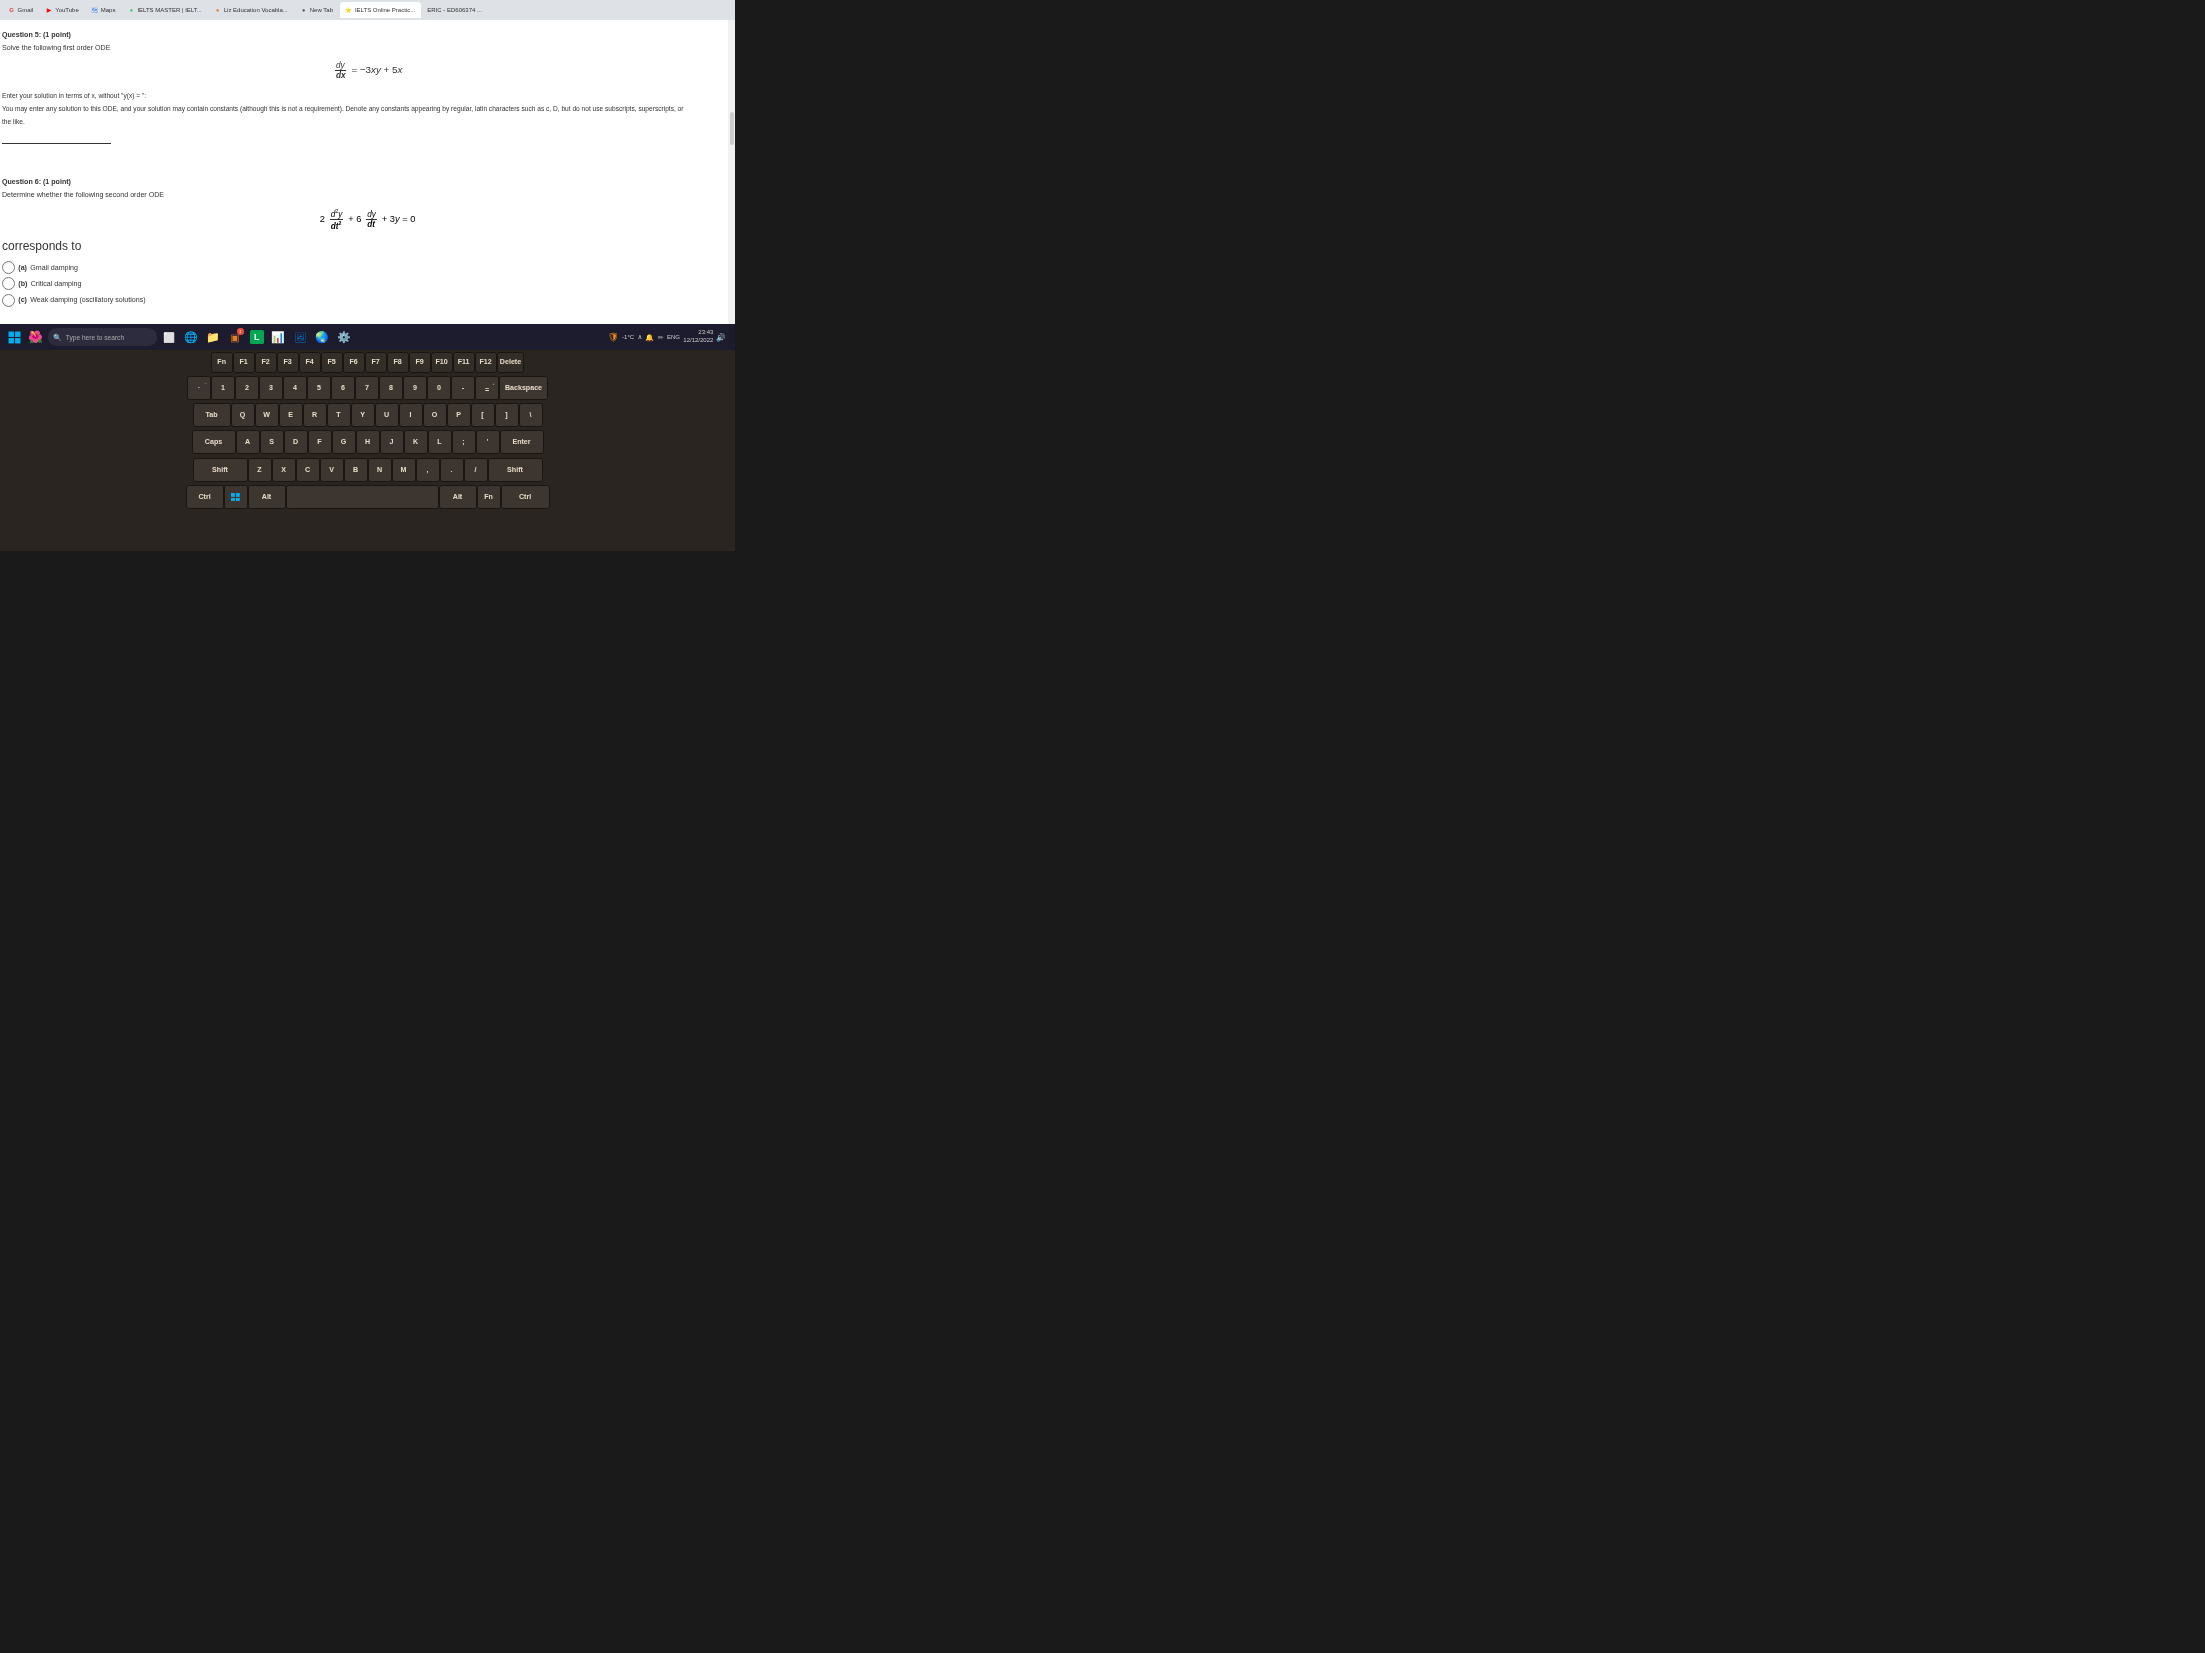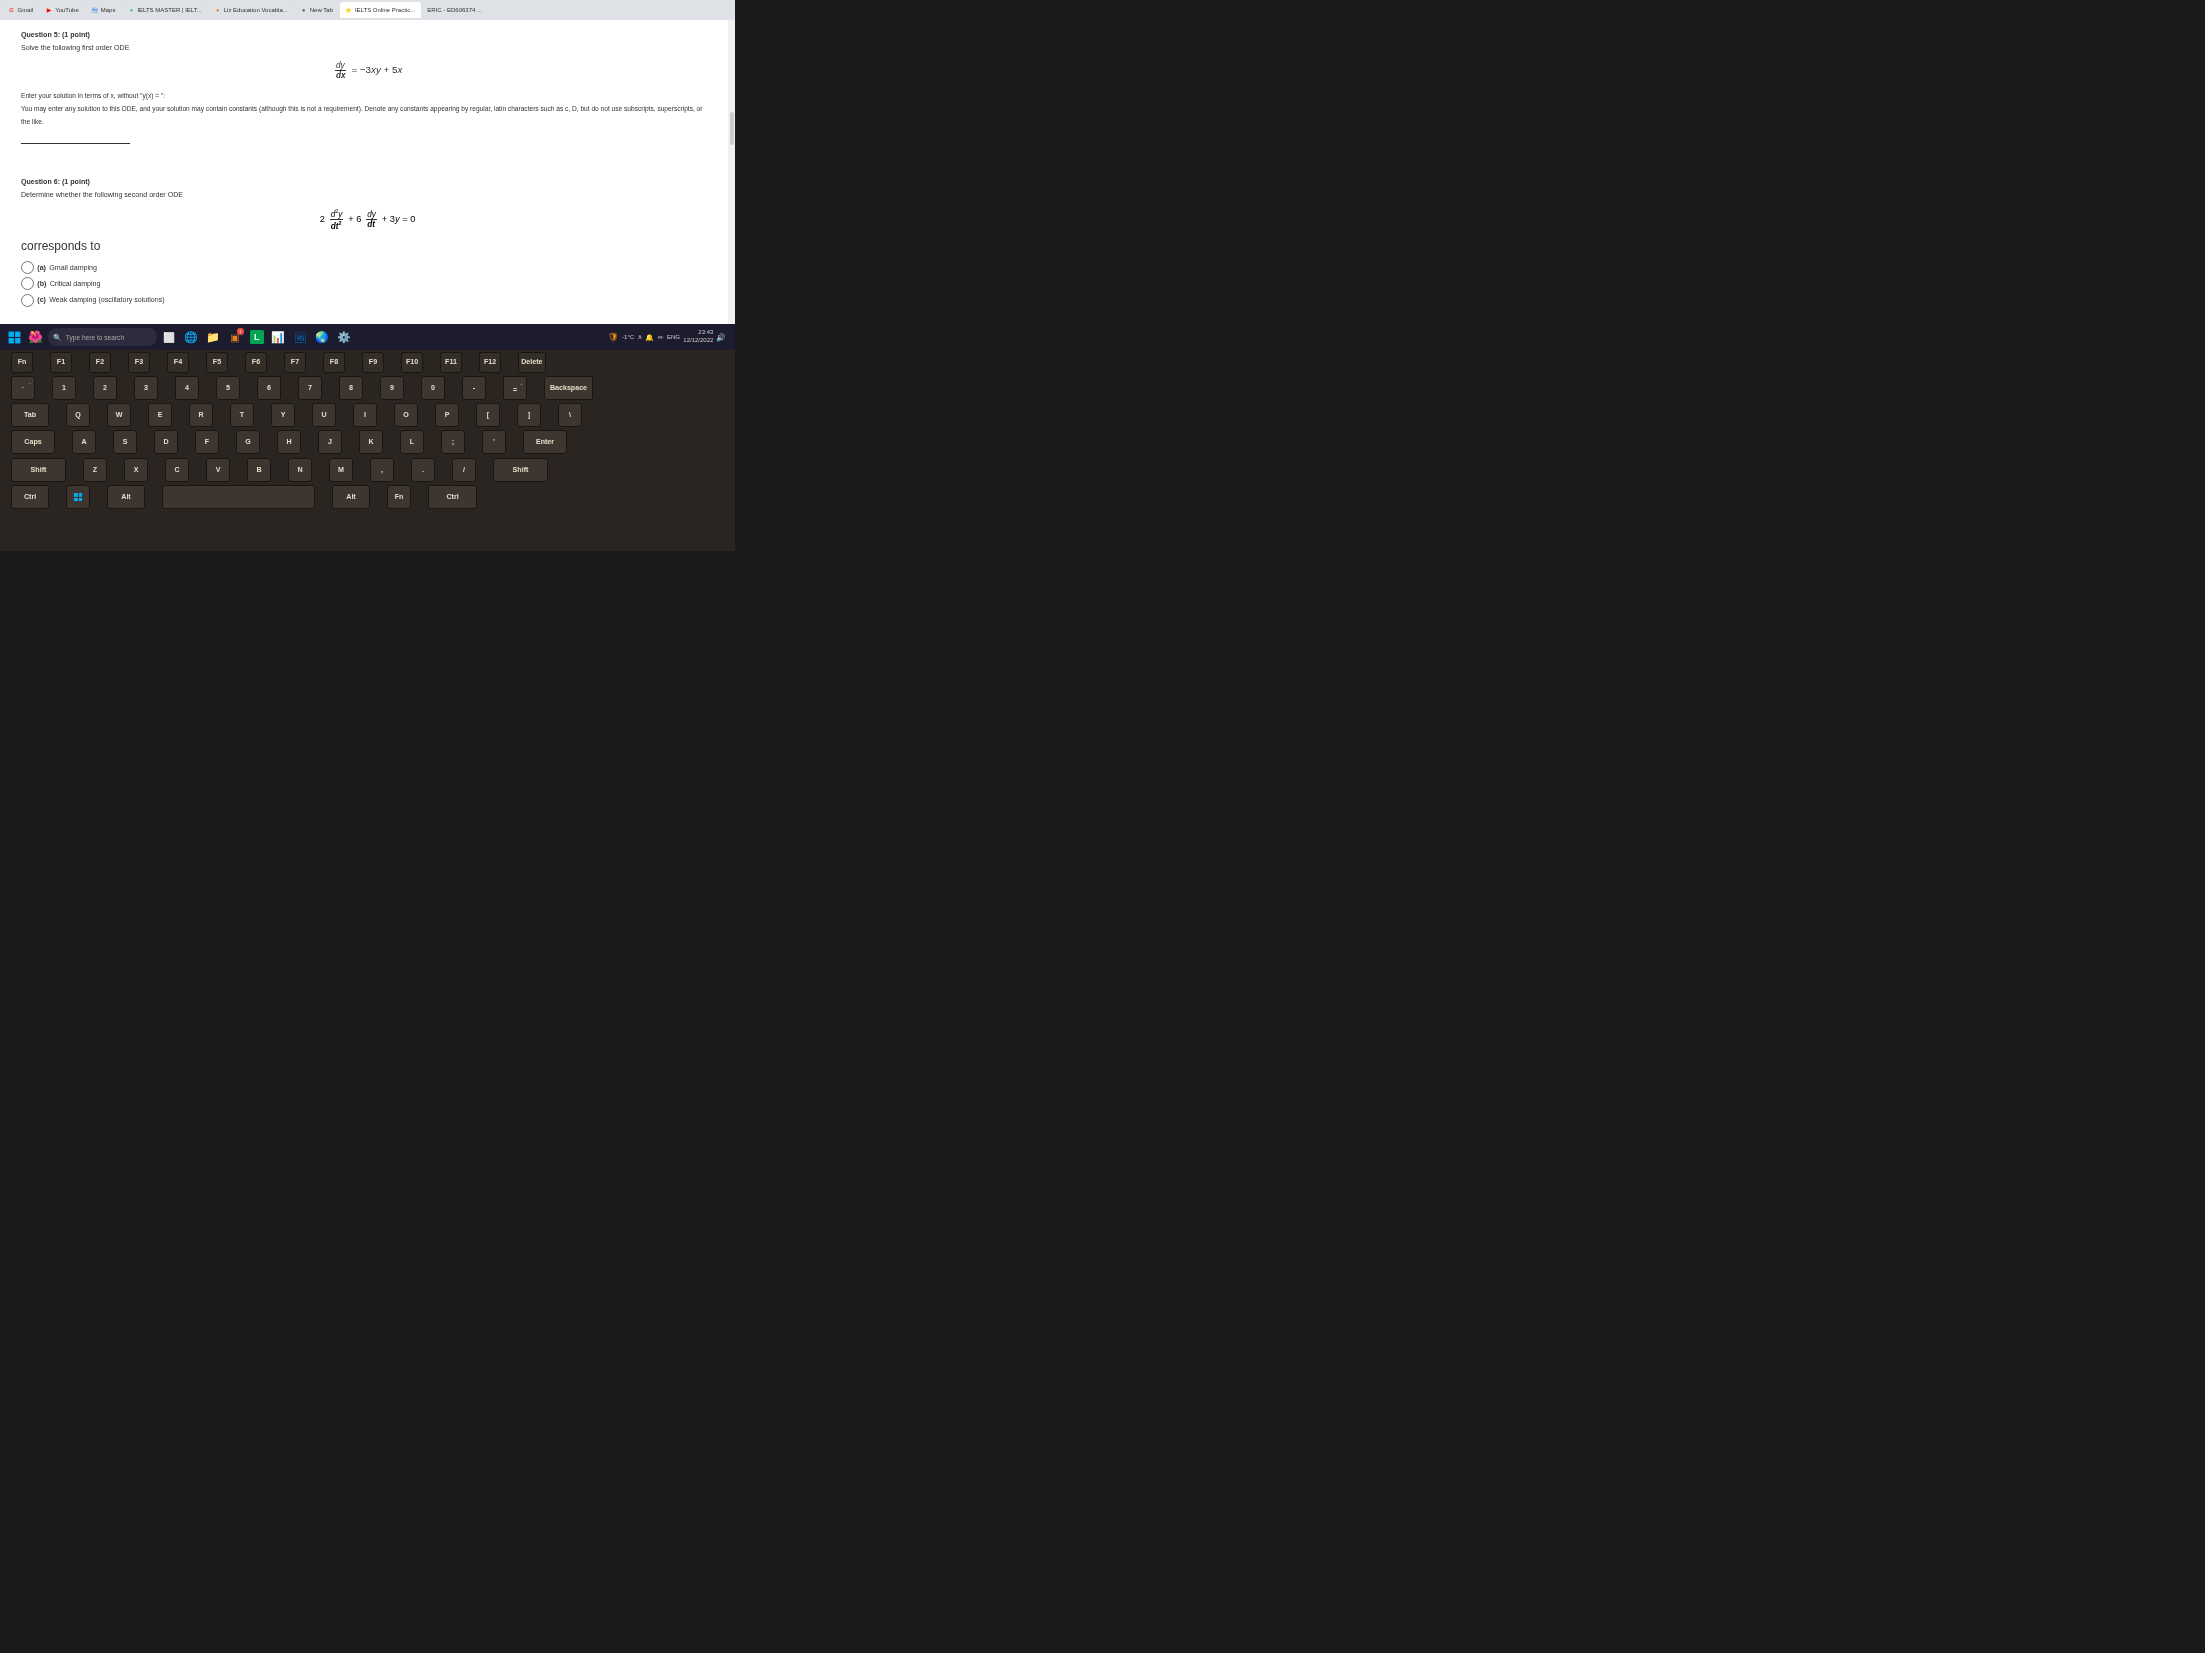--- a/index.html
+++ b/index.html
@@ -71,21 +71,21 @@
     .liz-icon { color: #E67E22; }
     
     .newtab-icon { color: #555; }
     
     .ielts2-icon { color: #3498DB; }
 
     
     .content-area {
       flex: 1;
       background: #fff;
-      padding: 11px 21px;
+      padding: 11px 2px;
       overflow: hidden;
       position: relative;
     }
 
     .question-header {
       font-size: 7.1px;
       font-weight: bold;
       color: #333;
       margin-bottom: 5.5px;
     }
@@ -298,23 +298,23 @@
       bottom: 0;
       left: 0;
       right: 0;
       height: 205px;
       background: #2a2520;
       padding: 5.5px 11px;
     }
 
     .kb-row {
       display: flex;
-      gap: 17px;
+      gap: 0;
       margin-bottom: 3.3px;
-      justify-content: flex-start;
+      justify-content: center;
     }
 
     .key {
       background: #3d3530;
       border: 0.5px solid #1a1510;
       border-bottom: 1.6px solid #1a1510;
       border-radius: 2.7px;
       min-width: 24px;
       height: 24px;
       display: flex;

